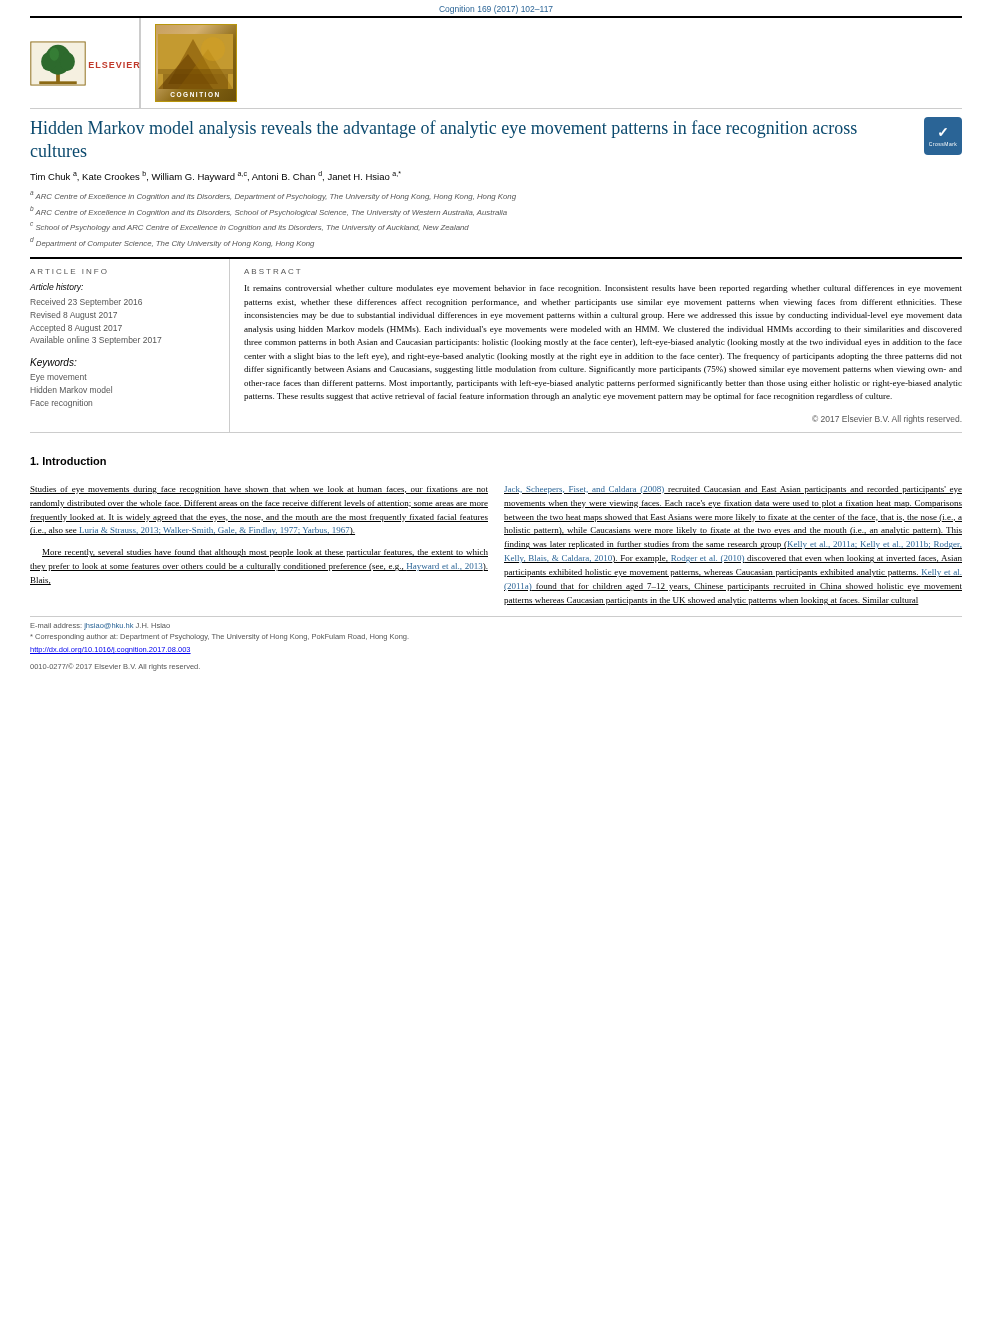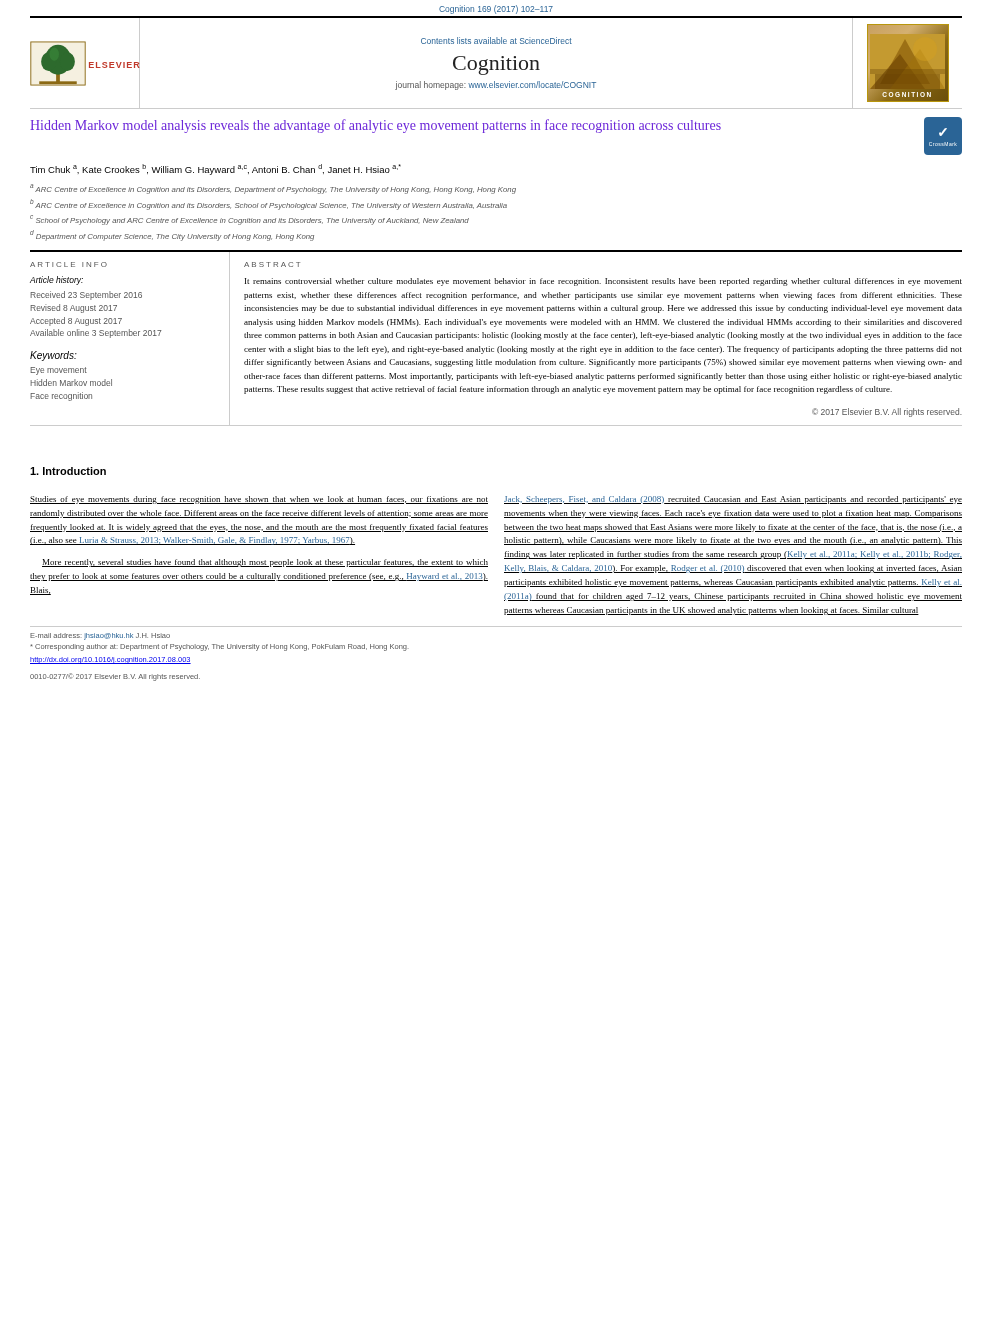--- a/index.html
+++ b/index.html
@@ -107,23 +107,23 @@
       border-top: 1px solid #ccc;
     }
 
     .article-title-row {
       display: flex;
       align-items: flex-start;
       justify-content: space-between;
       margin-bottom: 8px;
     }
     .article-title {
-      font-size: 14px;
+      font-size: 18px;
       font-family: 'Times New Roman', serif;
-      color: #6d28d9;
+      color: #0c4a6e;
       font-weight: normal;
       line-height: 1.25;
       flex: 1;
       margin-right: 10px;
     }
 
     .authors-line {
       font-size: 9.5px;
       font-family: Arial, sans-serif;
       color: #000;
@@ -141,21 +141,21 @@
     }
     .affiliations p { margin-bottom: 1px; }
     .affiliations sup { font-size: 6.5px; }
 
     
     .article-body {
       display: flex;
       gap: 0;
       border-top: 2px solid #000;
       border-bottom: 1px solid #ccc;
-      margin-bottom: 21px;
+      margin-bottom: 4px;
       justify-content: center;
     }
     .article-info-col {
       width: 200px;
       padding: 8px 12px 8px 0;
       border-right: 1px solid #ccc;
       flex-shrink: 0;
     }
     .abstract-col {
       flex: 1;
@@ -342,29 +342,20 @@
 
         <ellipse cx="30" cy="20" rx="14" ry="16" fill="#2d6a2d"></ellipse>
         <ellipse cx="20" cy="22" rx="8" ry="10" fill="#2d6a2d"></ellipse>
         <ellipse cx="40" cy="22" rx="8" ry="10" fill="#2d6a2d"></ellipse>
 
         <ellipse cx="26" cy="14" rx="5" ry="7" fill="#3a8a3a" opacity="0.6"></ellipse>
 
         <rect x="10" y="43" width="40" height="3" fill="#8B6914"></rect>
       </svg>
       <span class="elsevier-name">ELSEVIER</span>
-    </div>
-  </div>
-  <div class="journal-header-center">
-    <div class="sciencedirect-link">
-      <span>Contents lists available at </span><a href="#">ScienceDirect</a>
-    </div>
-    <div class="journal-title-main">Cognition</div>
-    <div class="journal-homepage">
-      <span>journal homepage: </span><a href="#">www.elsevier.com/locate/COGNIT</a>
     </div>
   </div>
   <div class="journal-header-right">
 
     <div class="cognition-box">
       <svg viewBox="0 0 75 55" width="75" height="55" xmlns="http://www.w3.org/2000/svg">
 
         <rect width="75" height="55" fill="#c49a30"></rect>
         <polygon points="10,50 35,5 60,50" fill="#8B5E0A" opacity="0.7"></polygon>
         <polygon points="0,55 30,20 55,55" fill="#6B4000" opacity="0.6"></polygon>

